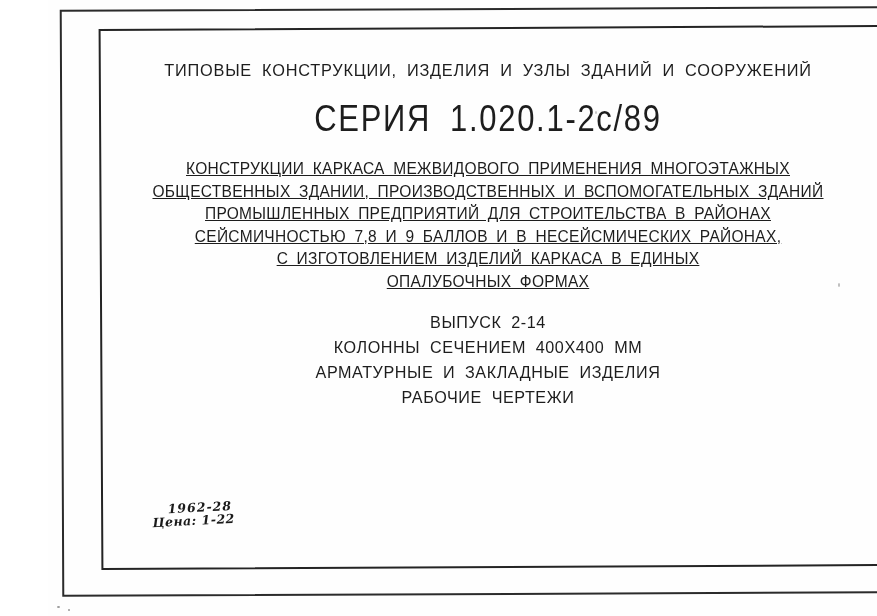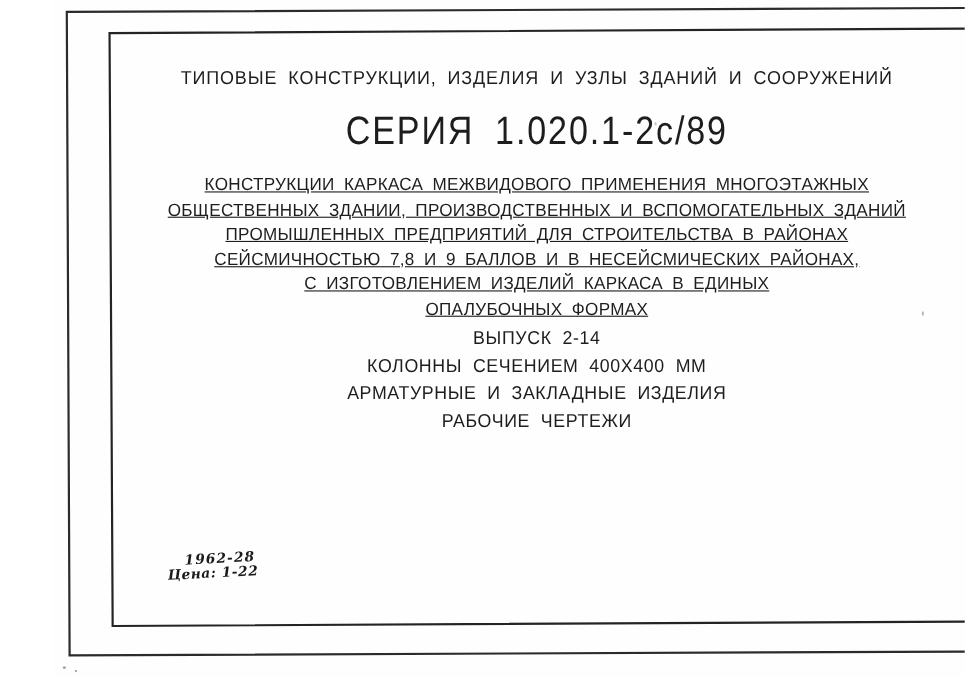--- a/index.html
+++ b/index.html
@@ -79,21 +79,21 @@
   .desc-line {
     font-size: 16px;
     line-height: 22.5px;
     letter-spacing: 0.3px;
     word-spacing: 4px;
     transform: scaleX(0.97);
   }
   .issue-block {
     position: absolute;
     left: 0;
-    top: 295px;
+    top: 310px;
     width: 100%;
   }
   .issue-line {
     font-size: 17px;
     line-height: 25px;
     letter-spacing: 0.6px;
     word-spacing: 5px;
     transform: scaleX(0.95);
   }
   .price-stamp {

